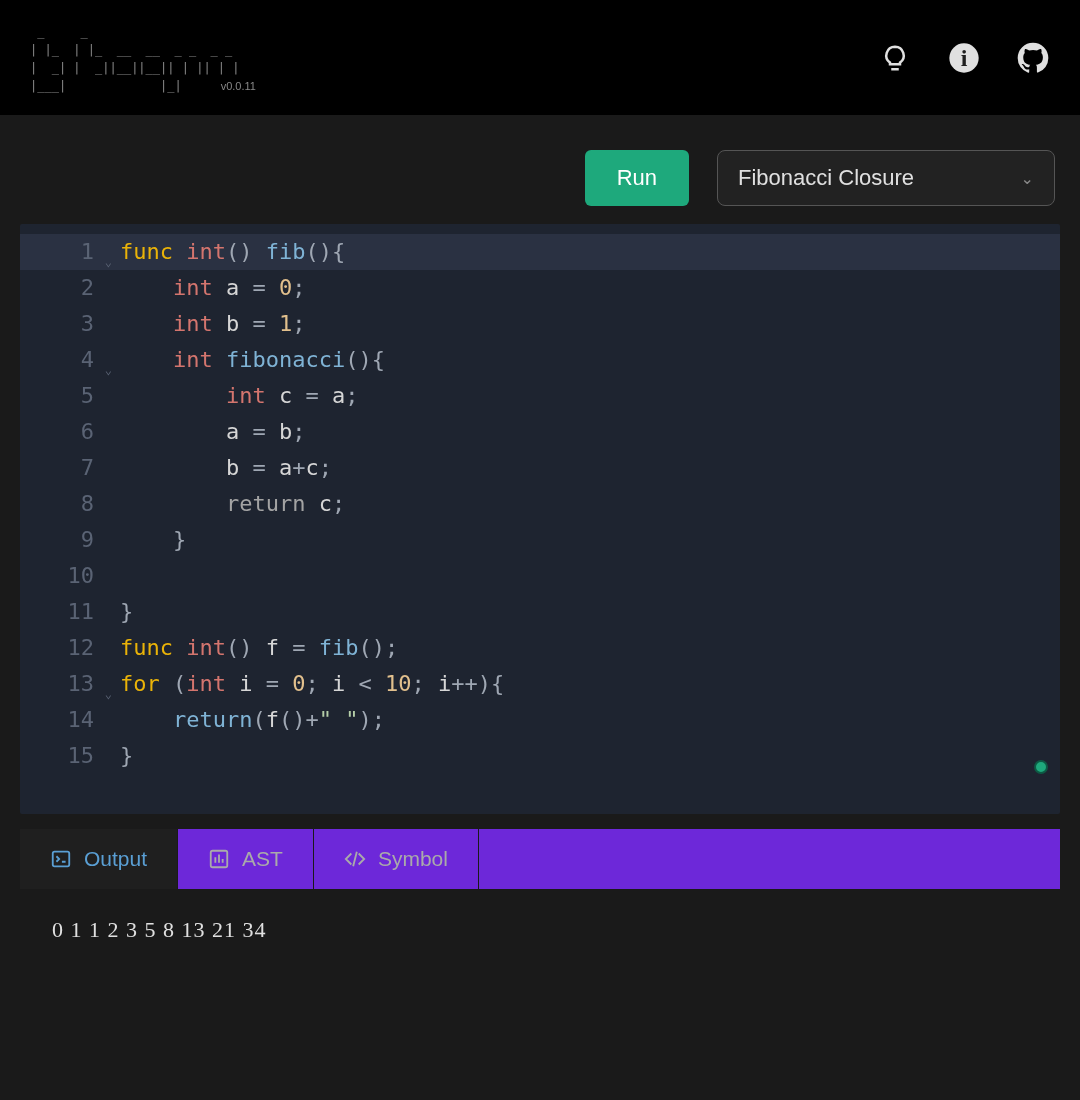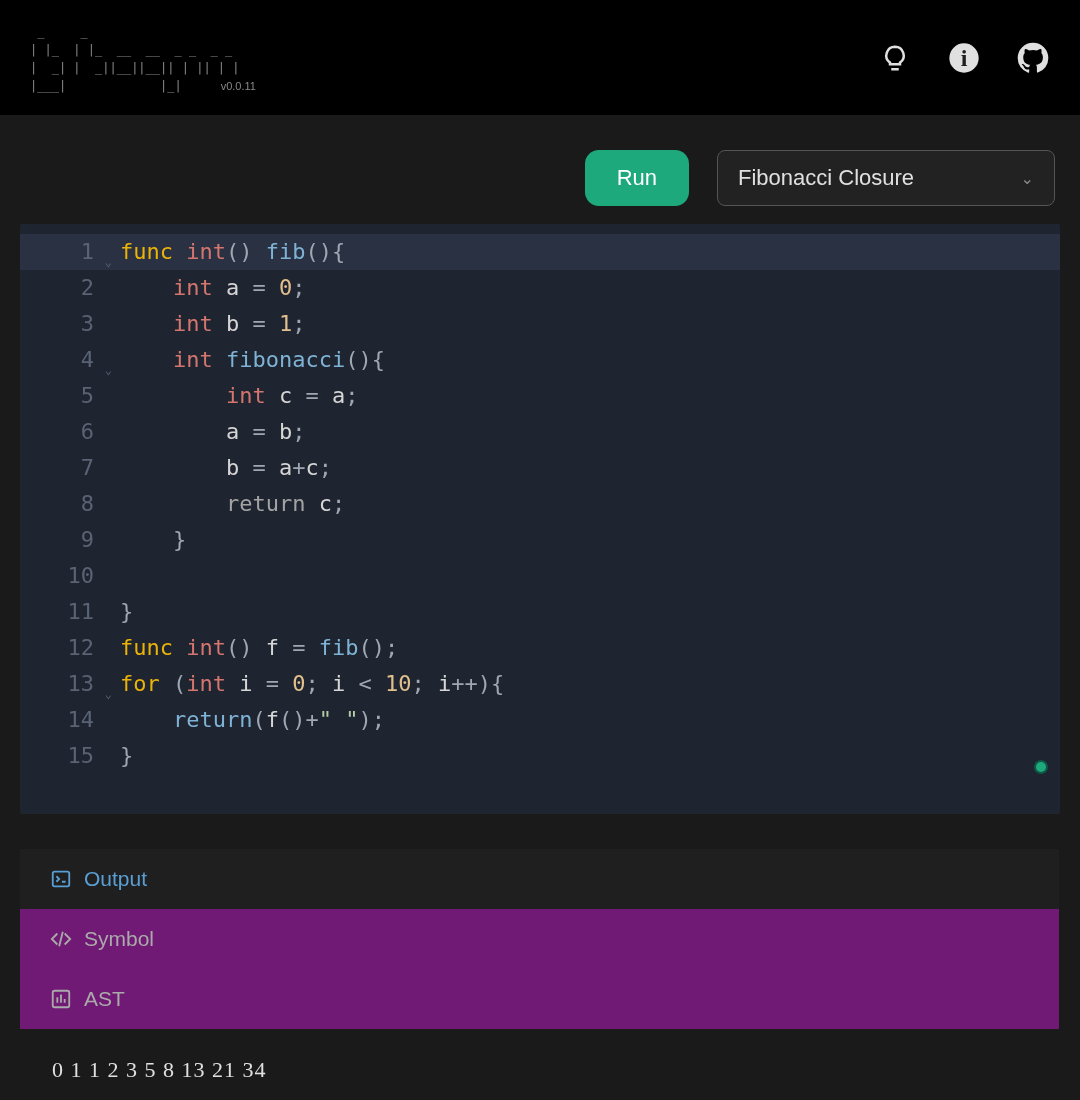--- a/index.html
+++ b/index.html
@@ -47,21 +47,21 @@
     gap: 28px;
     margin-bottom: 18px;
     padding-right: 5px;
   }
   .run-btn {
     background: #1ea97c;
     color: #fff;
     border: none;
     padding: 14px 32px;
     font-size: 22px;
-    border-radius: 14px;
+    border-radius: 6px;
     cursor: pointer;
   }
   .example-select {
     background: #222;
     border: 1px solid #555;
     color: #e0e0e0;
     padding: 14px 20px;
     font-size: 22px;
     border-radius: 8px;
     width: 338px;
@@ -113,23 +113,22 @@
     position:absolute;
     bottom:40px;
     right:12px;
     width:14px; height:14px;
     background:#1ea97c;
     border:2px solid #0d5a44;
     border-radius:50%;
   }
   .tabs {
     display:flex;
-    background:#701a75;
-    margin-top: 35px;
-    flex-direction: column;
+    background:#6d28d9;
+    margin-top: 15px;
   }
   .tab {
     padding: 18px 30px;
     display:flex;
     align-items:center;
     gap:12px;
     font-size:21px;
     color:#aaa;
     cursor:pointer;
     border-right:1px solid #1a1a1a;
@@ -260,32 +259,32 @@
         <svg width="22" height="22" viewBox="0 0 24 24">
             <rect x="3" y="4" width="18" height="16" rx="2"></rect>
             <path d="M7 9l3 3-3 3M13 15h4"></path>
           </svg>
       </span>
       <span>Output</span>
     </div>
     <div class="tab">
       <span class="tab-icon">
         <svg width="22" height="22" viewBox="0 0 24 24">
-            <path d="M8 6l-6 6 6 6M16 6l6 6-6 6M14 4l-4 16"></path>
-          </svg>
-      </span>
-      <span>Symbol</span>
-    </div>
-    <div class="tab">
-      <span class="tab-icon">
-        <svg width="22" height="22" viewBox="0 0 24 24">
             <rect x="3" y="3" width="18" height="18" rx="2"></rect>
             <path d="M8 16V10M12 16V7M16 16v-4"></path>
           </svg>
       </span>
       <span>AST</span>
     </div>
+    <div class="tab">
+      <span class="tab-icon">
+        <svg width="22" height="22" viewBox="0 0 24 24">
+            <path d="M8 6l-6 6 6 6M16 6l6 6-6 6M14 4l-4 16"></path>
+          </svg>
+      </span>
+      <span>Symbol</span>
+    </div>
   </div>
 
   <div class="output">
     <span>0  1  1  2  3  5  8  13  21  34</span>
   </div>
 </div>
 
 </body></html>

